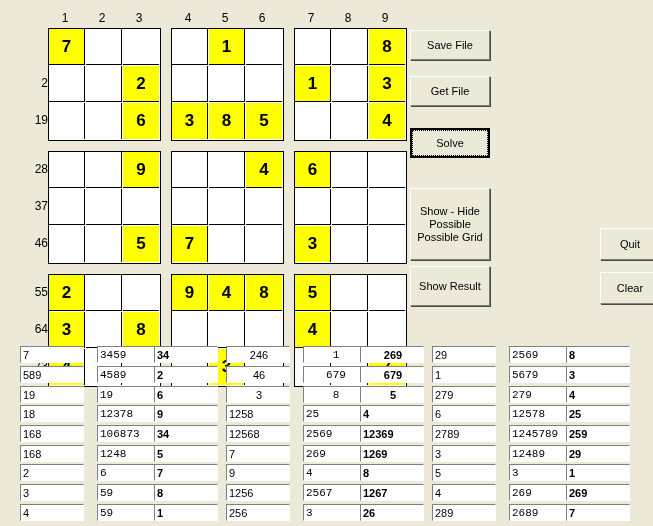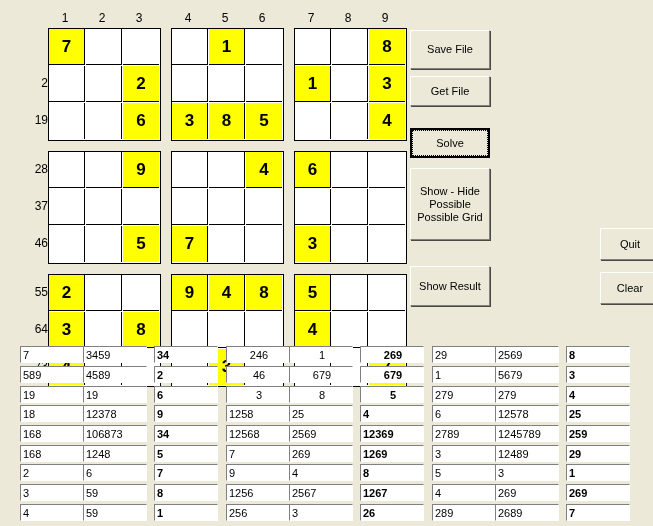--- a/index.html
+++ b/index.html
@@ -142,21 +142,21 @@
     border-left: 1px solid #808080;
     border-right: 1px solid #ffffff;
     border-bottom: 1px solid #ffffff;
     font-size: 11px;
     color: #000;
     line-height: 16px;
     padding-left: 2px;
     overflow: hidden;
     white-space: nowrap;
   }
-  .pn-cell.pc2 { left: 63px; }
+  .pn-cell.pc2 { left: 77px; font-family: Liberation Mono, monospace; }
   .pn-cell.pc3 { left: 134px; font-weight: bold; }
   .pn-cell.pr2 { top: 20px; }
   .pn-cell.pr3 { top: 40px; }
 </style>
 </head>
 <body>
 
 <div id="col-headers">
     <div class="col-head" style="left: 9px;">1</div>
     <div class="col-head" style="left: 46px;">2</div>
@@ -275,29 +275,29 @@
       <div class="sud-cell c3" style="left: 74px; top: 0px;"></div>
       <div class="sud-cell r2 given" style="left: 0px; top: 37px;">4</div>
       <div class="sud-cell c2 r2" style="left: 37px; top: 37px;"></div>
       <div class="sud-cell c3 r2" style="left: 74px; top: 37px;"></div>
       <div class="sud-cell r3" style="left: 0px; top: 74px;"></div>
       <div class="sud-cell c2 r3" style="left: 37px; top: 74px;"></div>
       <div class="sud-cell c3 r3 given" style="left: 74px; top: 74px;">7</div>
     </div>
   </div>
 
-<button class="btn" style="left:410px; top:30px; width:80px; height:39px;">Save File</button>
+<button class="btn" style="left:410px; top:30px; width:80px; height:30px;">Save File</button>
 
 <button class="btn" style="left:410px; top:76px; width:80px; height:30px;">Get File</button>
 
 <button class="btn default" style="left:410px; top:128px; width:80px; height:30px;">
     <span class="focus-rect">Solve</span>
   </button>
 
-<button class="btn" id="show-hide-btn" style="left:410px; top:168px; width:80px; height:72px;">
+<button class="btn" id="show-hide-btn" style="left:410px; top:188px; width:80px; height:72px;">
   <span style="display:block;">
     <span style="display:block;">Show - Hide</span>
     <span style="display:block;">Possible</span>
     <span style="display:block;">Possible Grid</span>
   </span>
 </button>
 
 <button class="btn" style="left:410px; top:266px; width:80px; height:40px;">Show Result</button>
 
 <button class="btn" style="left:600px; top:228px; width:60px; height:32px;">Quit</button>

